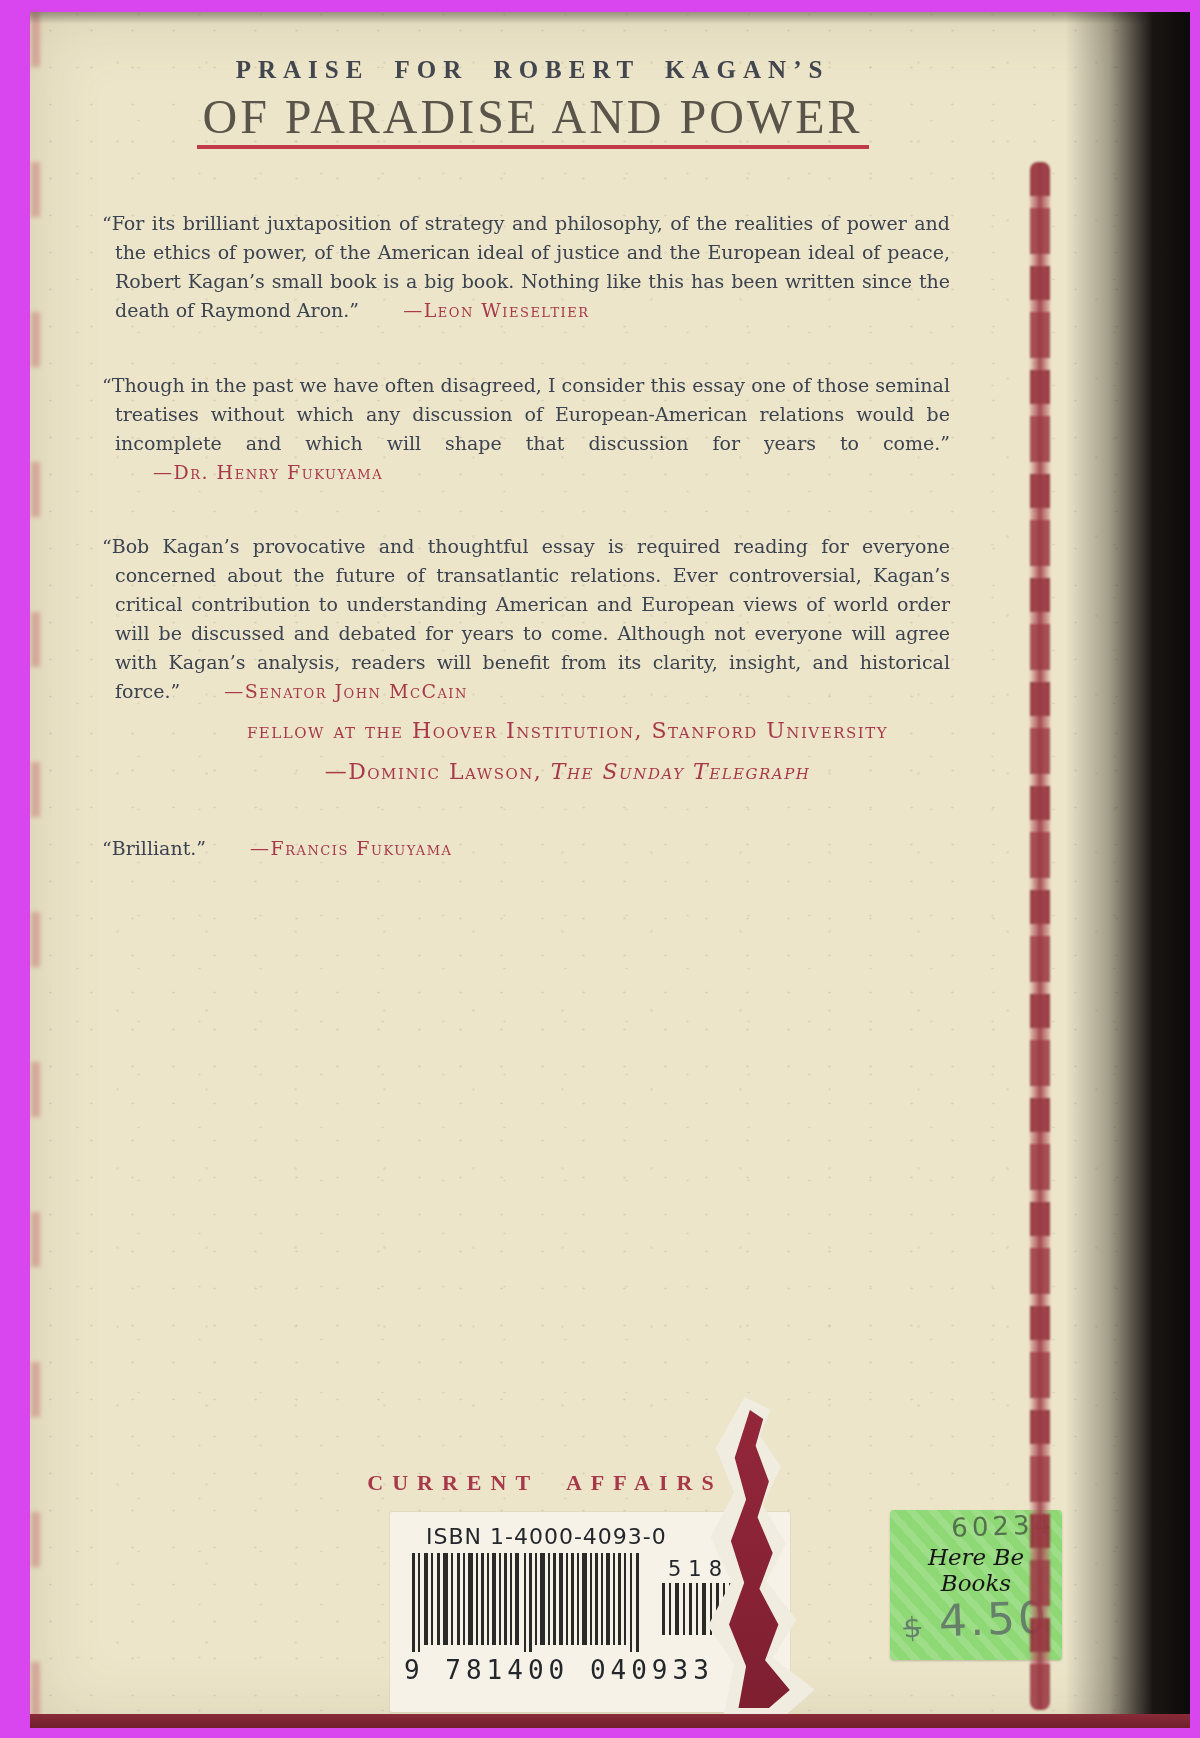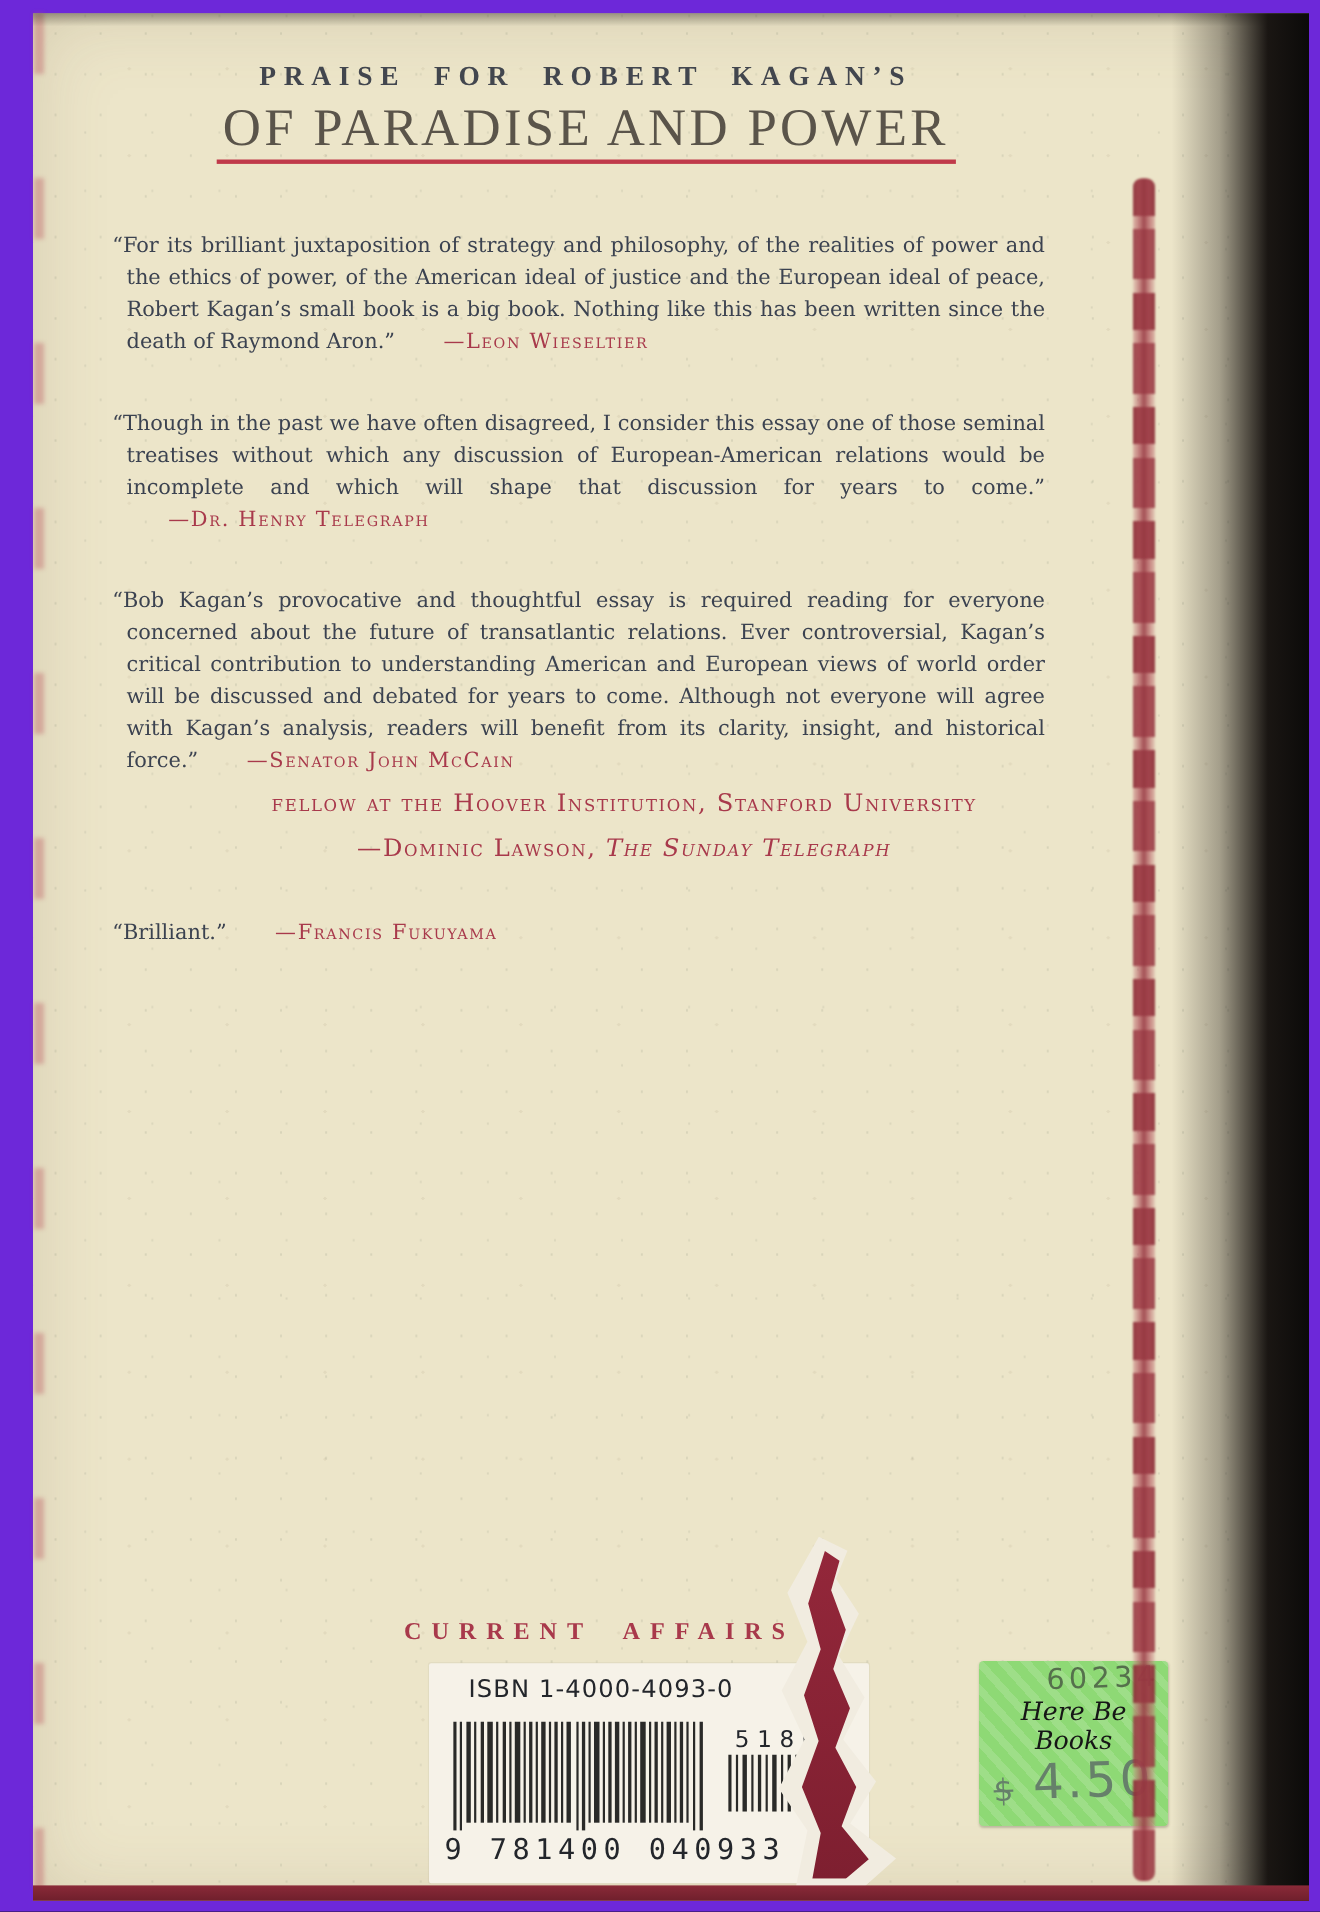--- a/index.html
+++ b/index.html
@@ -1,16 +1,16 @@
 <!DOCTYPE html>
 <html><head>
 <meta charset="utf-8">
 <style>
   html,body{margin:0;padding:0;background:#0a0908;}
-  .stage{position:relative;width:1200px;height:1738px;background:#6d28d9;overflow:hidden;
+  .stage{position:relative;width:1200px;height:1738px;background:#d946ef;overflow:hidden;
          font-family:"DejaVu Serif", serif;}
   
   .cover{position:absolute;left:30px;top:12px;width:1160px;height:1716px;
     background-color:#ece5c9;
     background-image:
       radial-gradient(rgba(110,120,100,.16) 1px, transparent 1.3px),
       radial-gradient(rgba(95,105,90,.12) 1px, transparent 1.3px),
       radial-gradient(rgba(140,120,90,.10) 1.4px, transparent 1.7px);
     background-size:41px 37px, 61px 53px, 89px 79px;
     background-position:0 0, 17px 29px, 43px 11px;
@@ -45,21 +45,21 @@
   .attr-line{font-variant:small-caps;color:#a8394b;letter-spacing:1.5px;font-weight:500;
     text-align:center;font-size:22px;margin:-38px 0 46px 0;padding-left:70px;line-height:1.5;}
   .attr i, .quote i{font-style:italic;}
   
   .category{position:absolute;left:0;width:1030px;top:1458px;text-align:center;
     font-family:"Liberation Serif", serif;font-weight:700;font-size:22px;
     letter-spacing:9px;word-spacing:14px;color:#a8394b;}
   .barcode-label{position:absolute;left:360px;top:1500px;width:400px;height:200px;
     background:#f6f2e8;border-radius:2px;box-shadow:0 0 0 1px rgba(0,0,0,.04);}
   .isbn-line{font-family:"DejaVu Sans", sans-serif;font-size:22px;letter-spacing:1px;
-    color:#23262b;margin:12px 0 16px 36px;}
+    color:#23262b;margin:12px 0 4px 36px;}
   .bars-row{display:flex;align-items:flex-start;margin-left:22px;}
   .ean-svg{display:block;}
   .price-block{margin-left:14px;}
   .price-digits{font-family:"DejaVu Sans", sans-serif;font-size:21px;letter-spacing:7px;
     color:#23262b;margin:4px 0 2px 6px;}
   .ean-digits{font-family:"DejaVu Sans Mono", monospace;font-size:26px;letter-spacing:5px;
     color:#23262b;margin:2px 0 0 14px;}
   
   .tear-fringe{position:absolute;left:665px;top:1385px;width:130px;height:318px;
     background:#f1ece0;
@@ -97,21 +97,21 @@
       </div>
 
       <div class="quotes">
         <p class="quote">
           <span>“For its brilliant juxtaposition of strategy and philosophy, of the realities of power and the ethics of power, of the American ideal of justice and the European ideal of peace, Robert Kagan’s small book is a big book. Nothing like this has been written since the death of Raymond Aron.”</span>
           <span class="attr">—Leon Wieseltier</span>
         </p>
 
         <p class="quote">
           <span>“Though in the past we have often disagreed, I consider this essay one of those seminal treatises without which any discussion of European-American relations would be incomplete and which will shape that discussion for years to come.”</span>
-          <span class="attr">—Dr. Henry Telegraph</span>
+          <span class="attr">—Dr. Henry Fukuyama</span>
         </p>
 
         <p class="quote">
           <span>“Bob Kagan’s provocative and thoughtful essay is required reading for everyone concerned about the future of transatlantic relations. Ever controversial, Kagan’s critical contribution to understanding American and European views of world order will be discussed and debated for years to come. Although not everyone will agree with Kagan’s analysis, readers will benefit from its clarity, insight, and historical force.”</span>
           <span class="attr">—Senator John McCain</span>
         </p>
 
         <div class="attr-line">fellow at the Hoover Institution, Stanford University</div>
 
         <div class="attr-line"><span>—Dominic Lawson, </span><i>The Sunday Telegraph</i></div>

